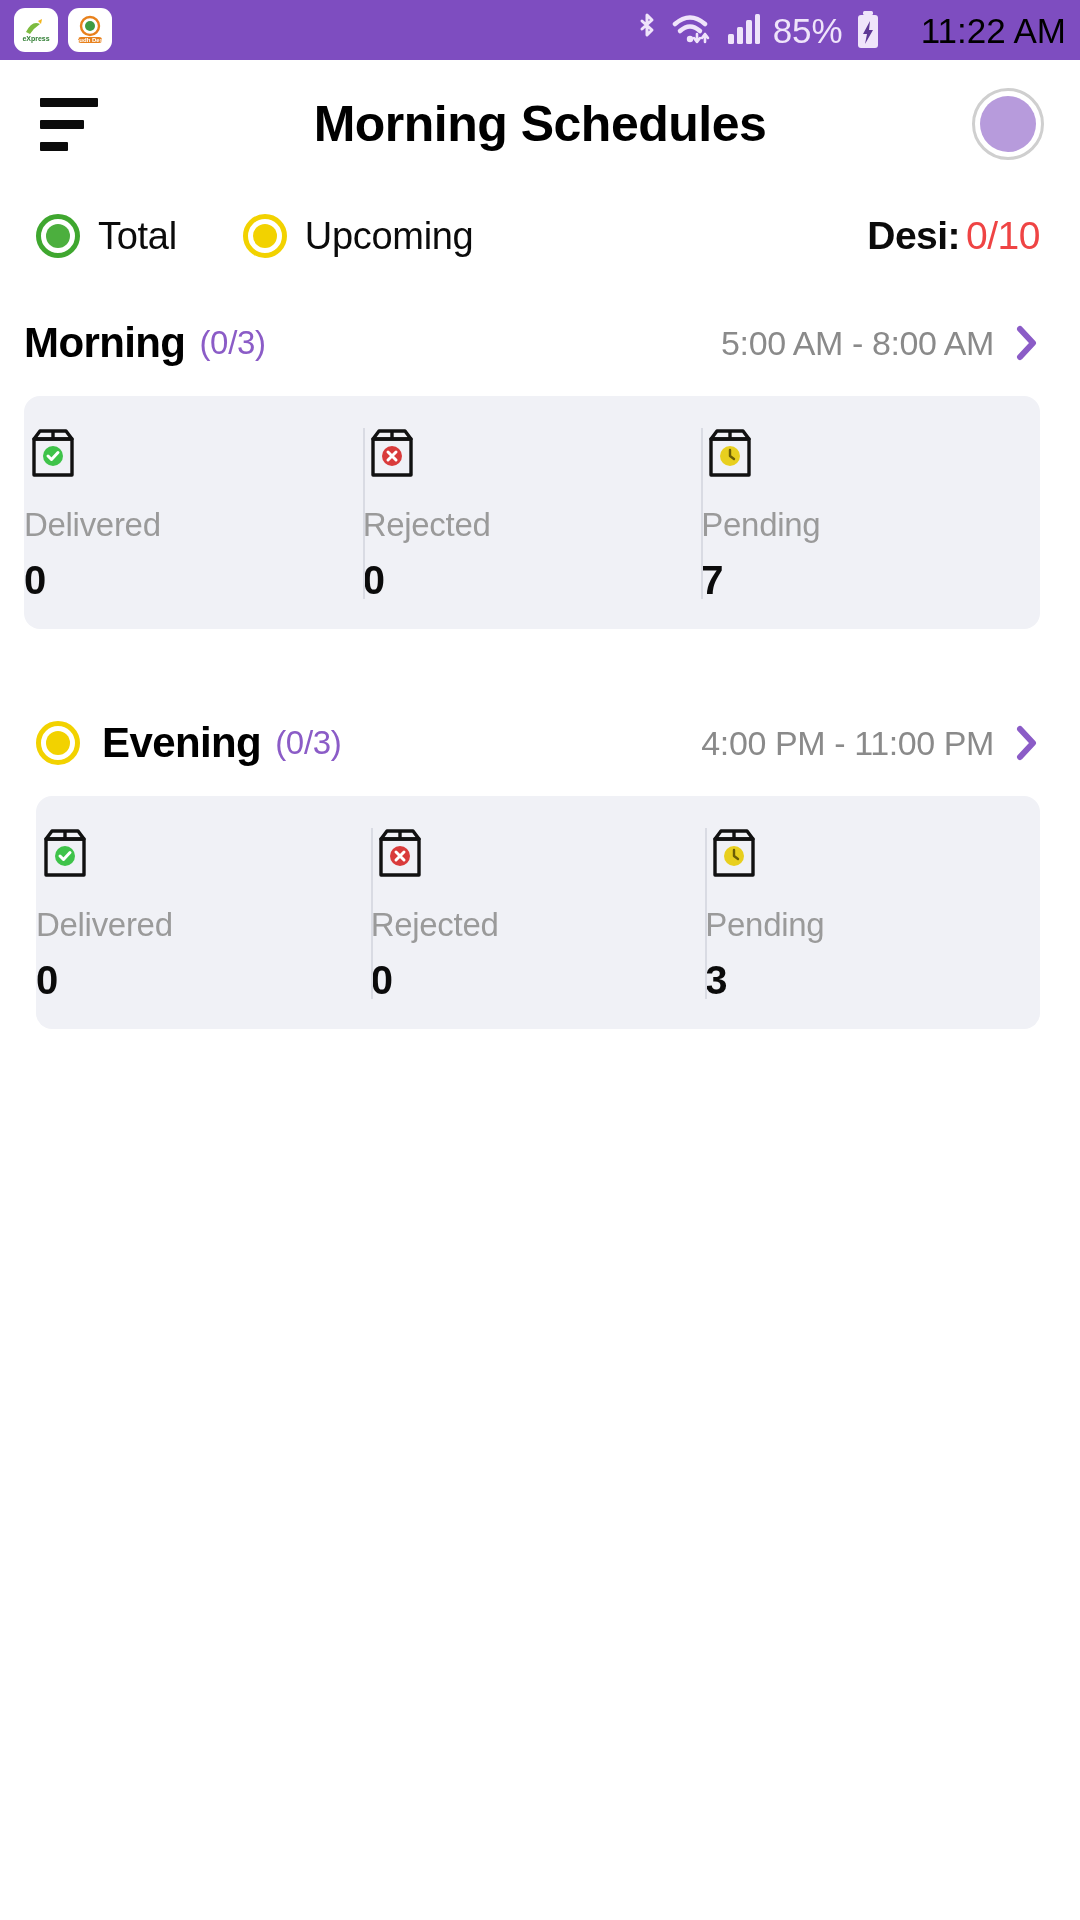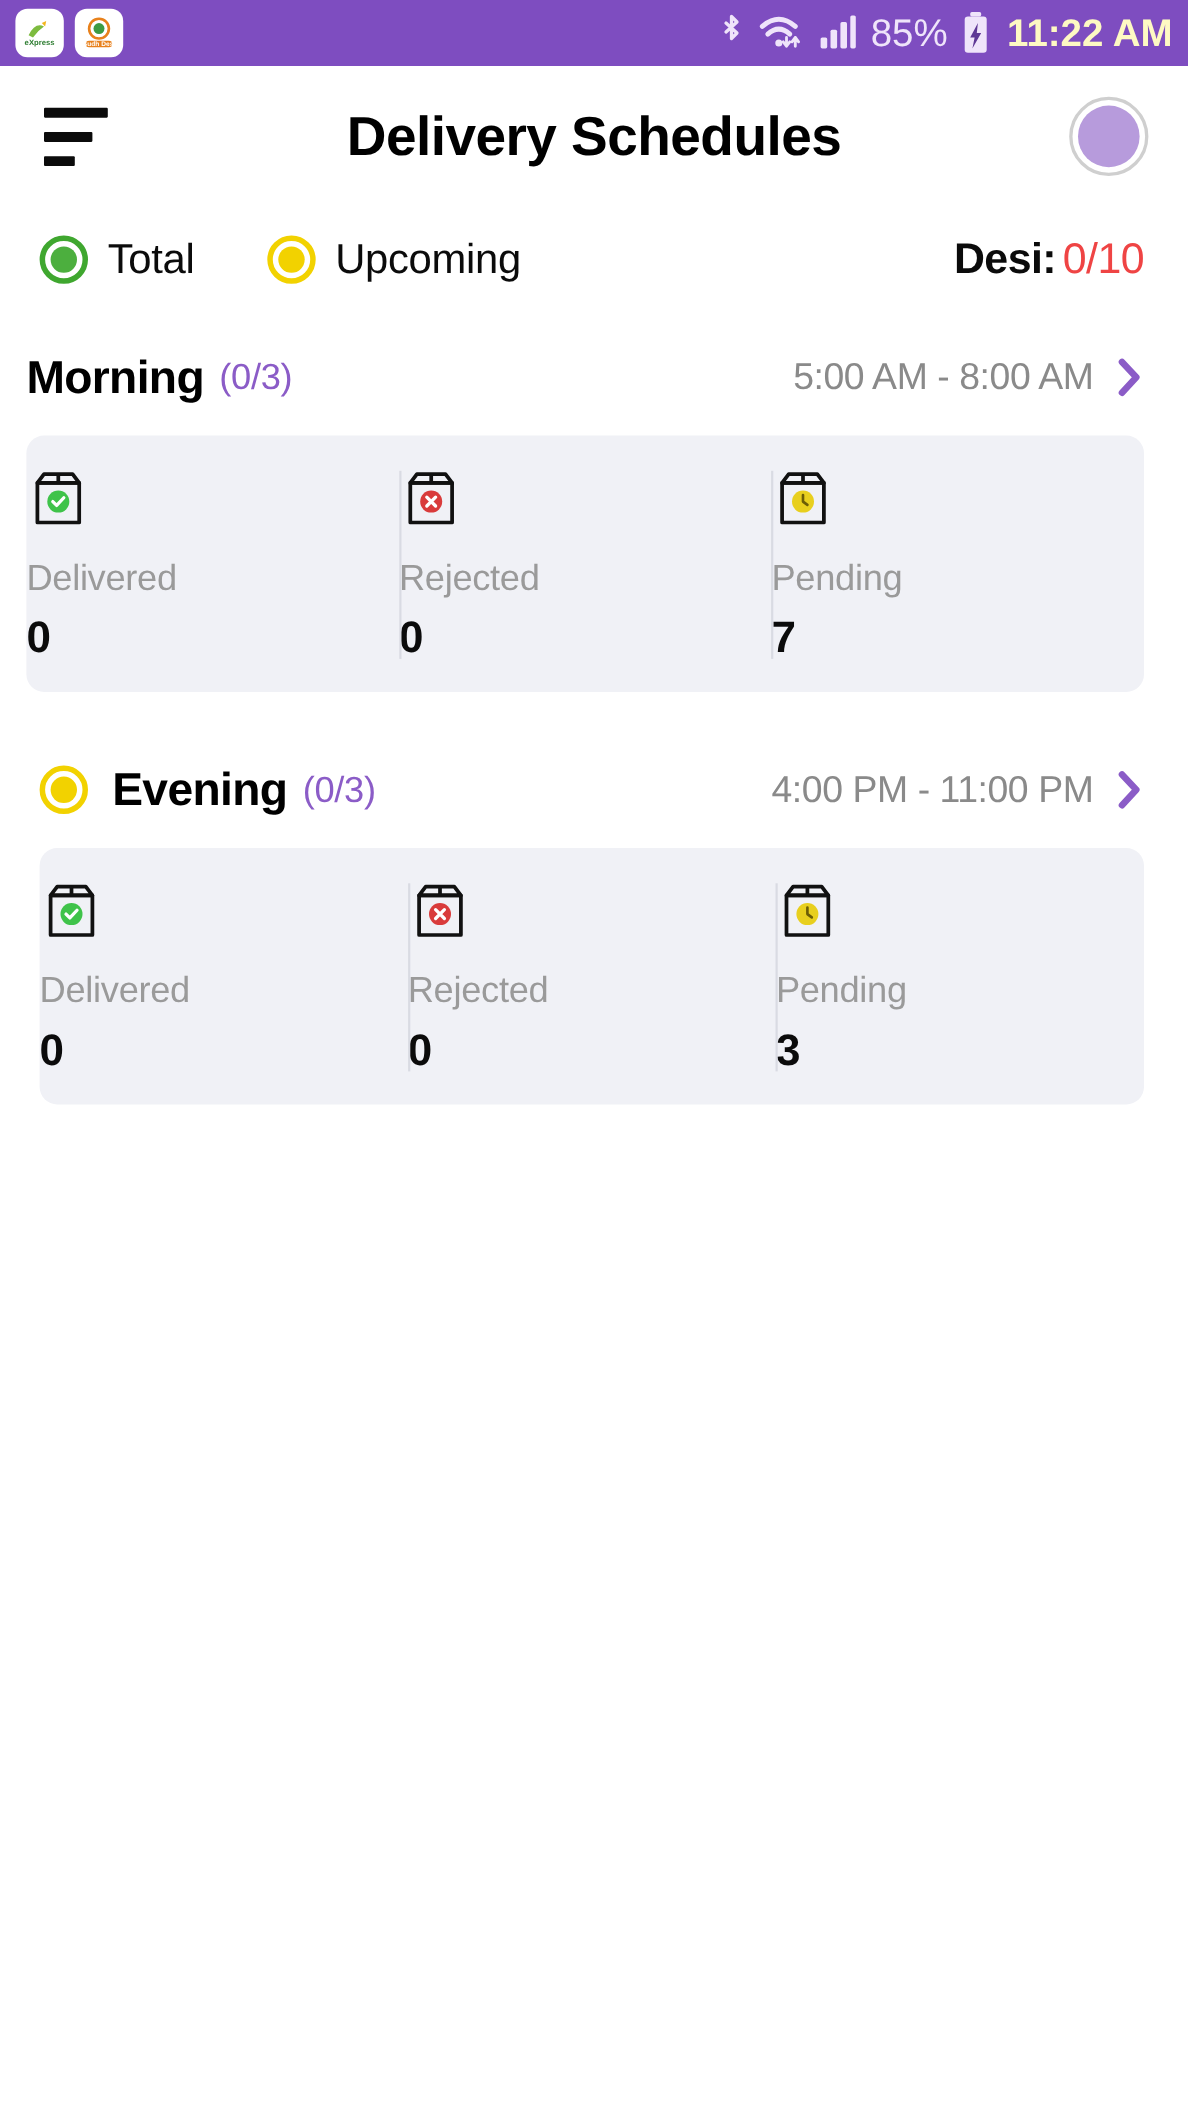--- a/index.html
+++ b/index.html
@@ -36,24 +36,24 @@
   .sys-icons svg { display: block; }
   .battery-pct {
     font-size: 35px;
     font-weight: 400;
     letter-spacing: 0px;
     line-height: 1;
     color: #EFE4FA;
   }
   .clock {
     font-size: 35px;
-    font-weight: 700;
-    color: #fef9c3;
+    font-weight: 400;
+    color: #000000;
     line-height: 1;
-    margin-left: 4px;
+    margin-left: 28px;
   }
 
   
   .appbar {
     height: 128px;
     display: flex;
     align-items: center;
     padding: 0 36px 0 40px;
     position: relative;
     background: #ffffff;
@@ -125,21 +125,21 @@
     font-weight: 700;
     letter-spacing: -0.5px;
     white-space: nowrap;
   }
   .total-label { color: #0b0b0b; }
   .total-value { color: #ef4444; font-weight: 400; margin-left: 6px; text-align: center; }
 
   
   .section { padding: 0 40px 0 36px; }
   .section.first { margin-top: 54px; padding-left: 24px; }
-  .section.second { margin-top: 58px; }
+  .section.second { margin-top: 83px; }
 
   .sec-head {
     display: flex;
     align-items: center;
     height: 62px;
   }
   .sec-head .dot-ring { margin-right: 22px; }
   .sec-title {
     font-size: 42px;
     font-weight: 700;
@@ -263,21 +263,21 @@
     <span class="clock">11:22 AM</span>
   </div>
 </div>
 
 <div class="appbar">
   <div class="hamburger">
     <i></i>
     <i></i>
     <i></i>
   </div>
-  <div class="appbar-title">Delivery Schedules</div>
+  <div class="appbar-title">Morning Schedules</div>
   <div class="avatar"></div>
 </div>
 
 <div class="legend-row">
   <div class="legend-item">
     <span class="dot-ring green"></span>
     <span class="legend-label">Total</span>
   </div>
   <div class="legend-item">
     <span class="dot-ring yellow"></span>

